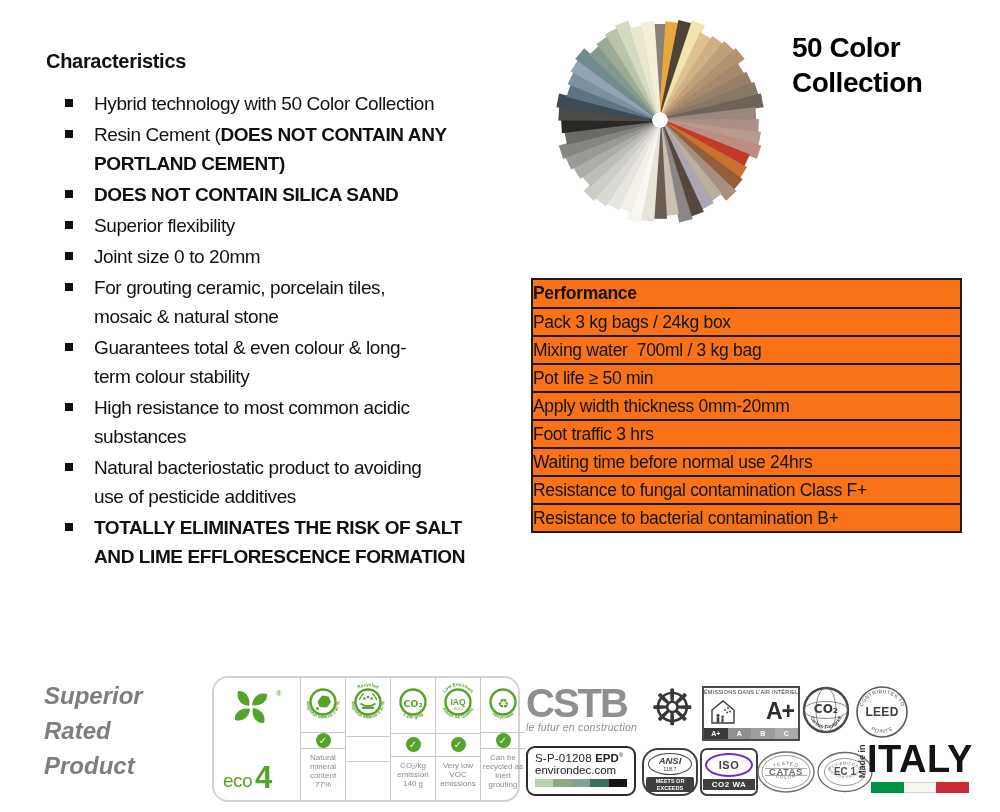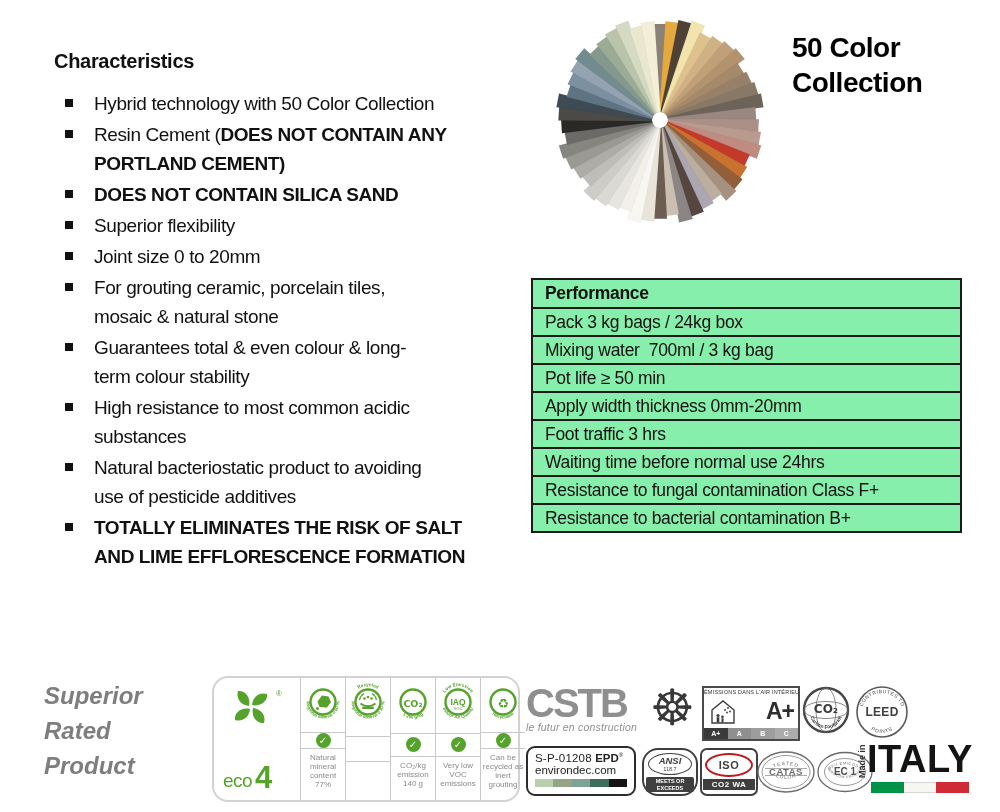--- a/index.html
+++ b/index.html
@@ -1,37 +1,37 @@
 <!DOCTYPE html>
 <html><head>
 <meta charset="utf-8">
 <style>
   html,body{margin:0;padding:0;background:#fff;}
   .page{position:relative;width:1000px;height:812px;background:#ffffff;overflow:hidden;
         font-family:"Liberation Sans",sans-serif;color:#111;}
 
   
   .chars{position:absolute;left:46px;top:50px;width:470px;}
-  .chars h2{margin:0 0 9px 8px;font-size:20px;letter-spacing:-0.3px;}
+  .chars h2{margin:0 0 9px 0;font-size:20px;letter-spacing:-0.3px;}
   .chars ul{list-style:none;margin:16px;padding:0;}
   .chars li{position:relative;padding-left:32px;font-size:19px;line-height:29px;
             margin-bottom:2px;letter-spacing:-0.4px;white-space:pre-wrap;}
   .chars li::before{content:"";position:absolute;left:3px;top:10px;width:8px;height:8px;background:#111;}
 
   
   .wheel{position:absolute;left:548px;top:8px;width:224px;height:224px;}
 
   
   .collection-heading{position:absolute;left:792px;top:30px;font-size:28px;font-weight:bold;
                       line-height:35px;letter-spacing:-0.5px;color:#000;}
 
   
   .perf{position:absolute;left:531px;top:280px;width:431px;}
-  .perf-row{border:2px solid #1b1b1b;margin-top:-2px;background:#86efac;font-size:17.5px;
-            line-height:26px;padding-left:12px;letter-spacing:-0.3px;white-space:pre-wrap;}
+  .perf-row{border:2px solid #1b1b1b;margin-top:-2px;background:#f97316;font-size:17.5px;
+            line-height:26px;padding-left:0;letter-spacing:-0.3px;white-space:pre-wrap;}
   .perf-header{font-weight:bold;line-height:27px;}
 
   
   .superior{position:absolute;left:44px;top:678px;font-size:24px;font-weight:bold;font-style:italic;
             color:#7e7e7e;line-height:35px;letter-spacing:0px;}
 
   .eco-panel{position:absolute;left:212px;top:676px;width:308px;height:126px;border:2px solid #d2d2d2;
              border-radius:16px;display:flex;background:#fff;box-sizing:border-box;}
   .eco-logo{width:86px;position:relative;flex:none;}
   .eco-logo .eco-word{position:absolute;left:9px;bottom:8px;font-size:19px;color:#55a32b;letter-spacing:-0.5px;}
@@ -78,21 +78,21 @@
         display:flex;flex-direction:column;align-items:center;padding-top:3px;background:#fff;}
   .ansi-oval{width:44px;height:22px;border:1.5px solid #3f3f3f;border-radius:50%;box-sizing:border-box;
              text-align:center;}
   .ansi-name{font-size:9.5px;font-weight:900;font-style:italic;color:#3f3f3f;line-height:10px;margin-top:2px;}
   .ansi-num{font-size:5.5px;color:#3f3f3f;line-height:6px;}
   .ansi-meets{margin-top:2px;width:48px;background:#3f3f3f;color:#fff;font-size:5.5px;line-height:6.5px;
               text-align:center;border-radius:2px;padding:1px 0;white-space:pre-line;font-weight:bold;}
 
   .iso{width:58px;height:48px;border:2px solid #3f3f3f;border-radius:7px;box-sizing:border-box;
        display:flex;flex-direction:column;align-items:center;padding-top:3px;background:#fff;}
-  .iso-oval{width:48px;height:24px;border:2px solid #b91c1c;border-radius:50%;box-sizing:border-box;
+  .iso-oval{width:48px;height:24px;border:2px solid #6d28d9;border-radius:50%;box-sizing:border-box;
             text-align:center;}
   .iso-name{font-size:11px;font-weight:900;color:#3f3f3f;line-height:12px;margin-top:4px;letter-spacing:0.5px;}
   .iso-bar{margin-top:2px;width:52px;background:#3f3f3f;color:#fff;font-size:8px;line-height:11px;
            text-align:center;font-weight:bold;letter-spacing:0.5px;}
 
   .italy{display:flex;align-items:flex-start;}
   .italy-vertical{writing-mode:vertical-rl;transform:rotate(180deg);font-size:9px;font-weight:bold;
                   color:#333;height:36px;margin-top:2px;}
   .italy-name{font-size:38px;font-weight:900;color:#141414;line-height:38px;letter-spacing:0.5px;}
   .italy-flag{position:absolute;left:14px;top:42px;width:98px;height:11px;display:flex;}

